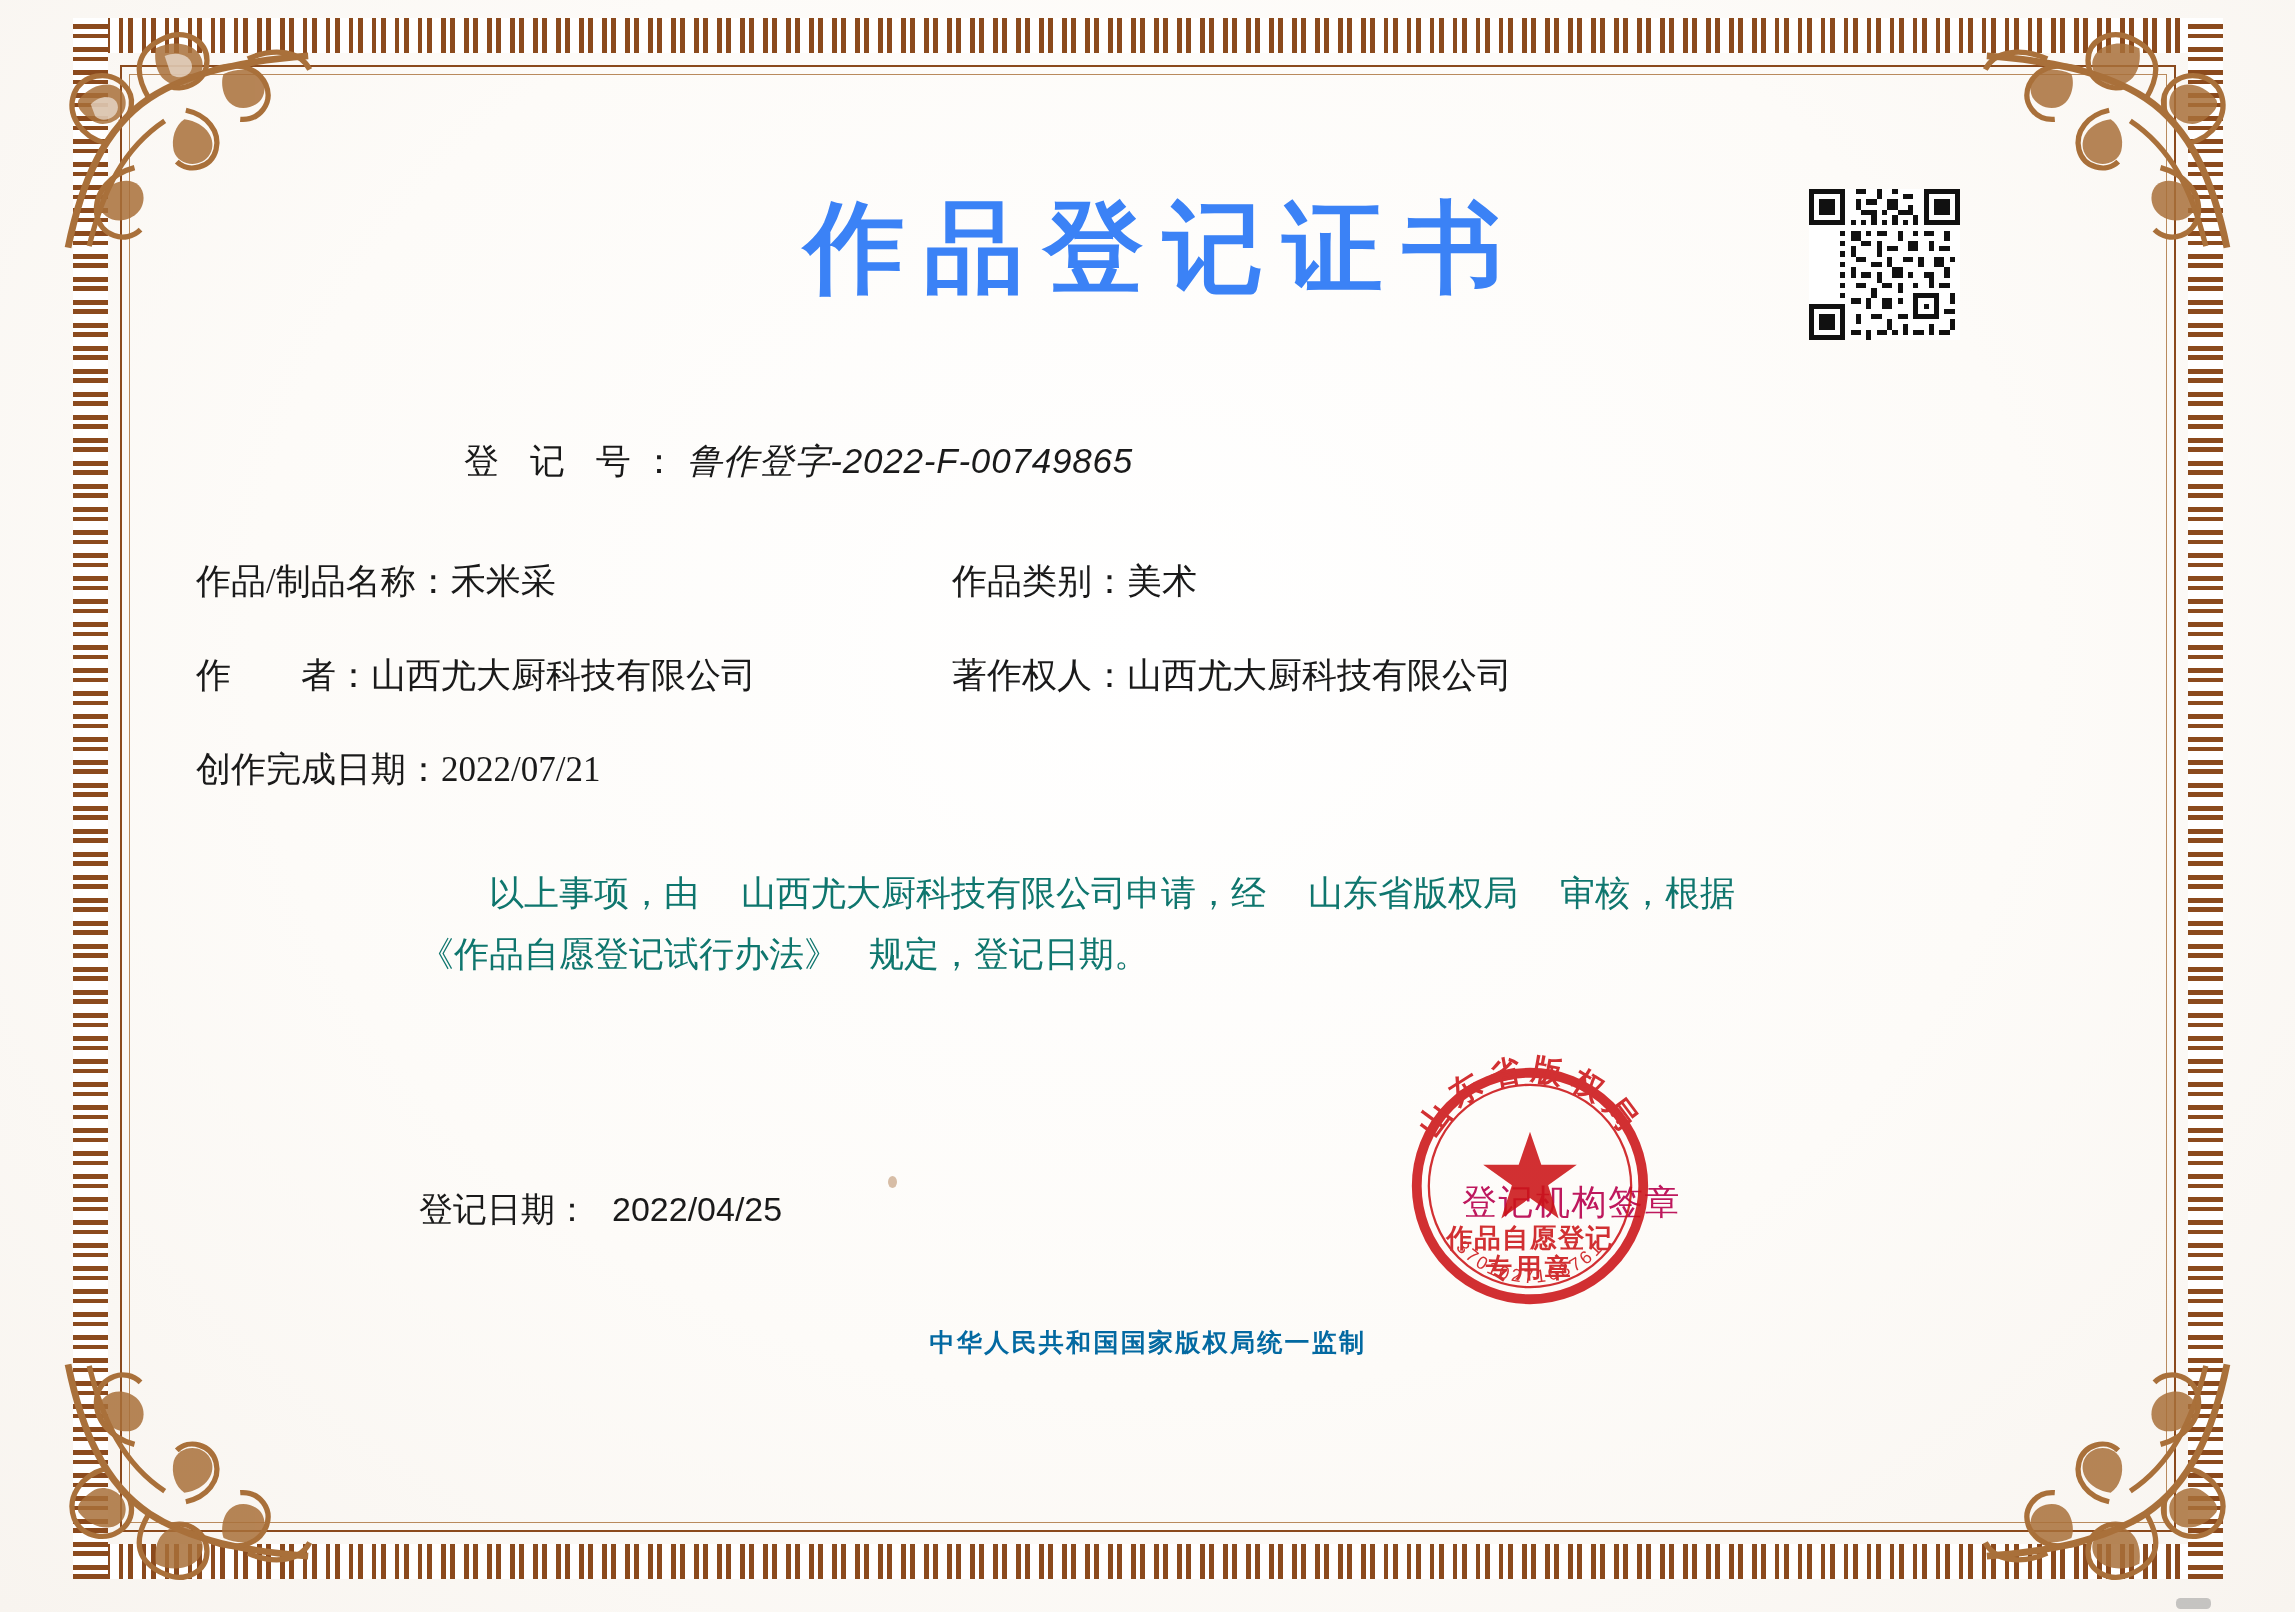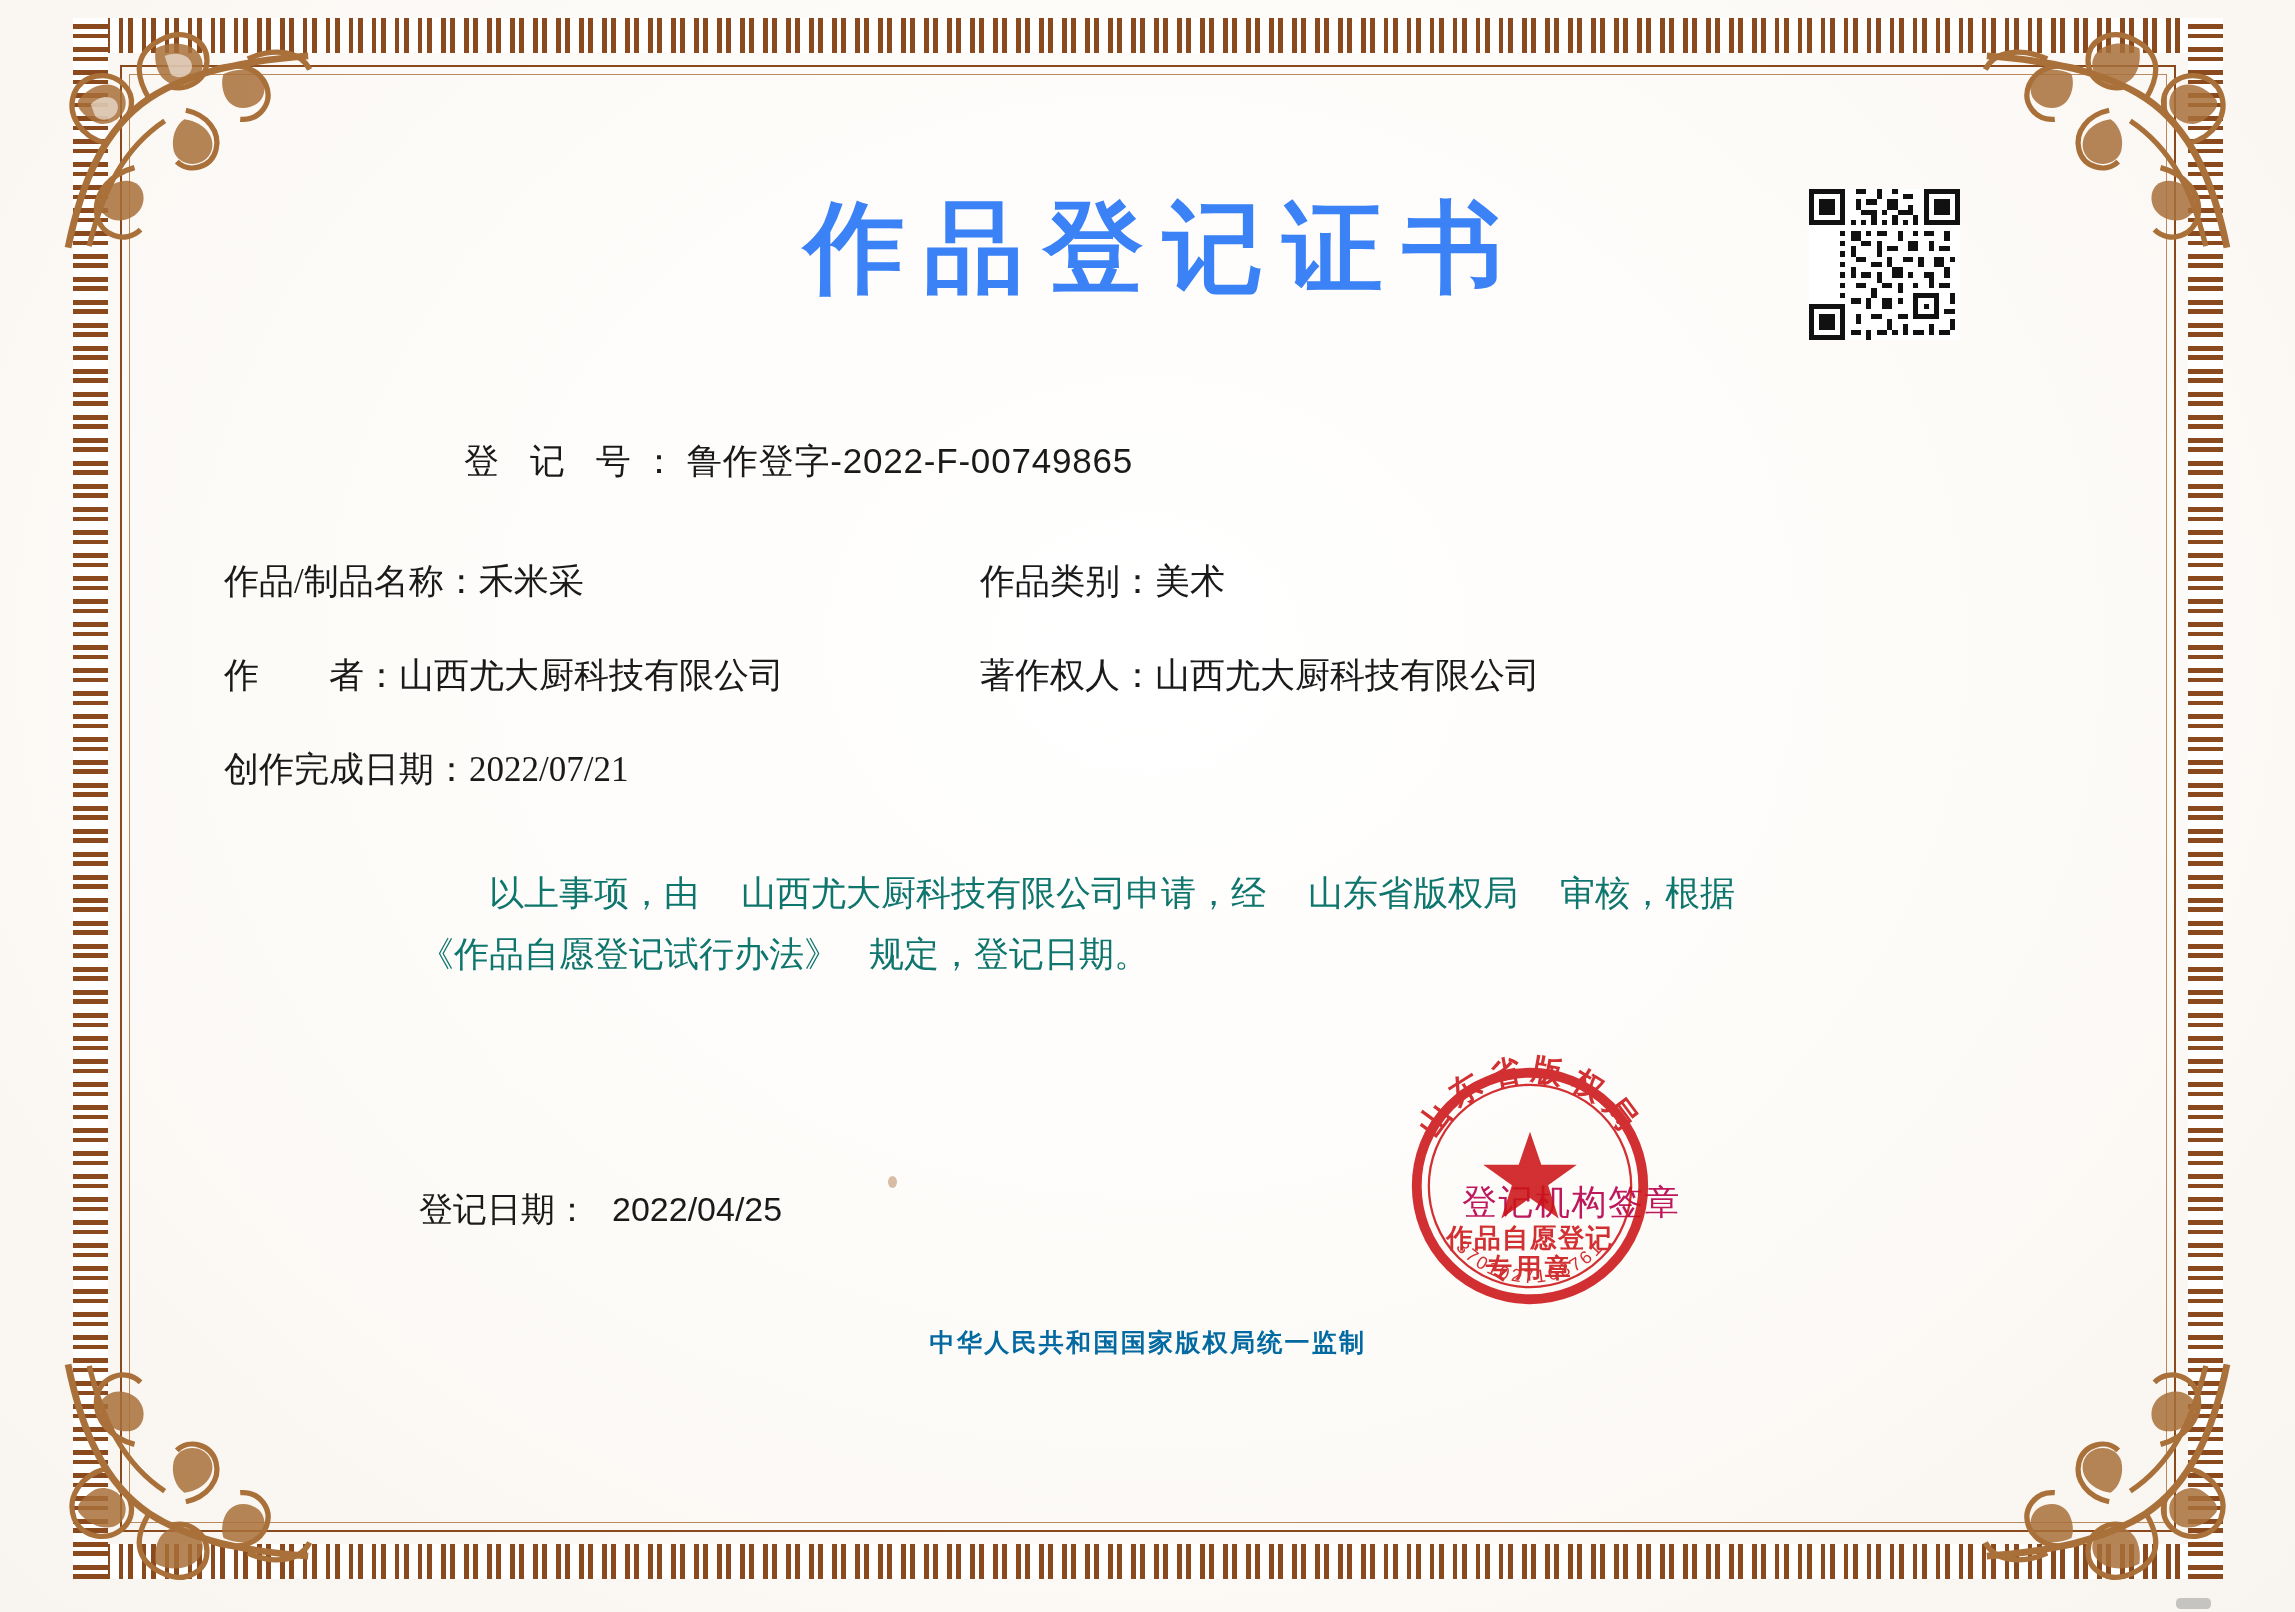--- a/index.html
+++ b/index.html
@@ -150,26 +150,25 @@
     color: #1a1a1a;
     font-family: "Liberation Sans", "DejaVu Sans", sans-serif;
   }
 
   .reg-no-row {
     font-size: 35px;
     letter-spacing: 0.8px;
     white-space: nowrap;
   }
   .reg-no-label { letter-spacing: 10.6px; }
-  .reg-no-value { letter-spacing: 0.8px; }
+  .reg-no-value { letter-spacing: 0.8px; font-style: italic; }
 
   .two-col {
     display: flex;
     margin-top: 79px;
-    margin-left: 28px;
   }
   .col-left  { width: 756px; }
   .col-right { width: 831px; }
   .row {
     font-size: 35px;
     line-height: 1.0;
     margin-bottom: 59px;
     white-space: nowrap;
     color: #1a1a1a;
   }

